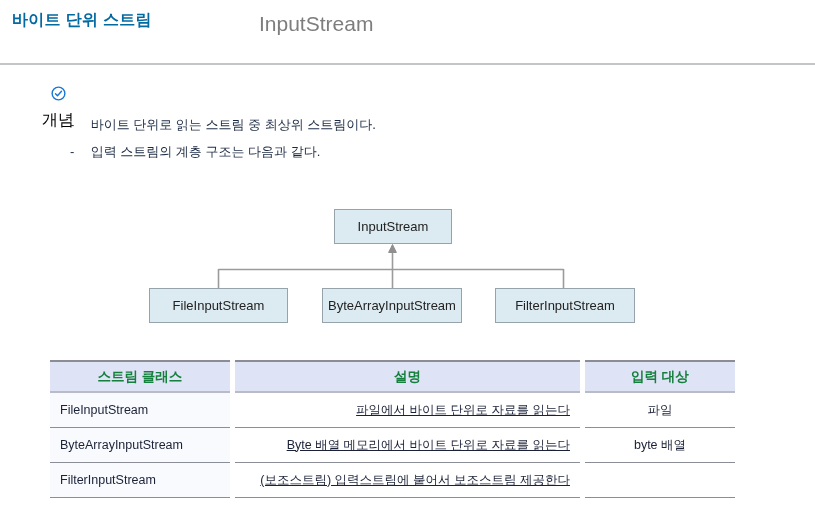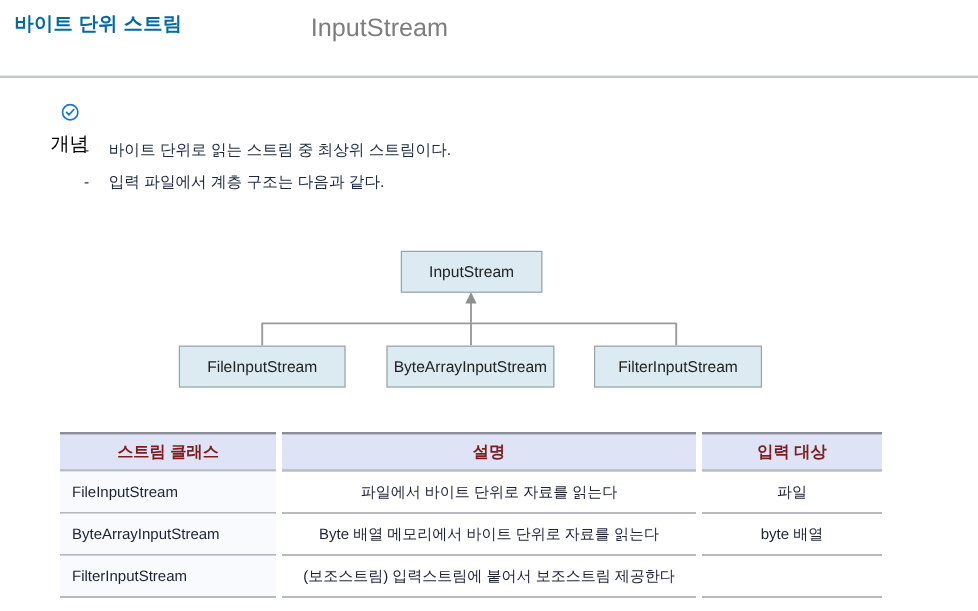--- a/index.html
+++ b/index.html
@@ -113,21 +113,21 @@
   
   #stream-table {
     position: absolute;
     left: 45px; top: 360px;
     border-collapse: separate;
     border-spacing: 5px 0;
     table-layout: fixed;
   }
   #stream-table th {
     background: #dee3f5;
-    color: #7f1d1d;
+    color: #15803d;
     font-size: 13.5px;
     font-weight: bold;
     text-align: center;
     height: 33px;
     padding: 0 6px;
     box-sizing: border-box;
     border-top: 2px solid #8a8d96;
     border-bottom: 2px solid #b9bcc6;
   }
   #stream-table td {
@@ -137,21 +137,22 @@
     padding: 0 10px;
     box-sizing: border-box;
     border-bottom: 1.5px solid #8b8e96;
     vertical-align: middle;
   }
   #stream-table td.col-class {
     background: #f8fafe;
     text-align: left;
   }
   #stream-table td.col-desc {
-    text-align: center;
+    text-align: right;
+    text-decoration: underline;
   }
   #stream-table td.col-target {
     text-align: center;
     margin-top: 28px;
   }
   #stream-table col.c-class  { width: 180px; }
   #stream-table col.c-desc   { width: 345px; }
   #stream-table col.c-target { width: 150px; }
 </style>
 </head>
@@ -172,21 +173,21 @@
     <span>개념</span>
   </div>
 
   <div class="concept-bullet" id="concept-bullet-0">
     <span class="dash">-</span>
     <span>바이트 단위로 읽는 스트림 중 최상위 스트림이다.</span>
   </div>
 
   <div class="concept-bullet" id="concept-bullet-1">
     <span class="dash">-</span>
-    <span>입력 파일에서 계층 구조는 다음과 같다.</span>
+    <span>입력 스트림의 계층 구조는 다음과 같다.</span>
   </div>
 </div>
 
 <div id="diagram">
 
   <svg id="diagram-connectors" viewBox="0 0 815 130">
 
     <line x1="392.5" y1="69" x2="392.5" y2="51" stroke="#9b9b9b" stroke-width="1.6"></line>
 
     <path d="M392.5 44.5 L388.6 52.5 L396.4 52.5 Z" fill="#8f8f8f" stroke="#8f8f8f" stroke-width="1"></path>

